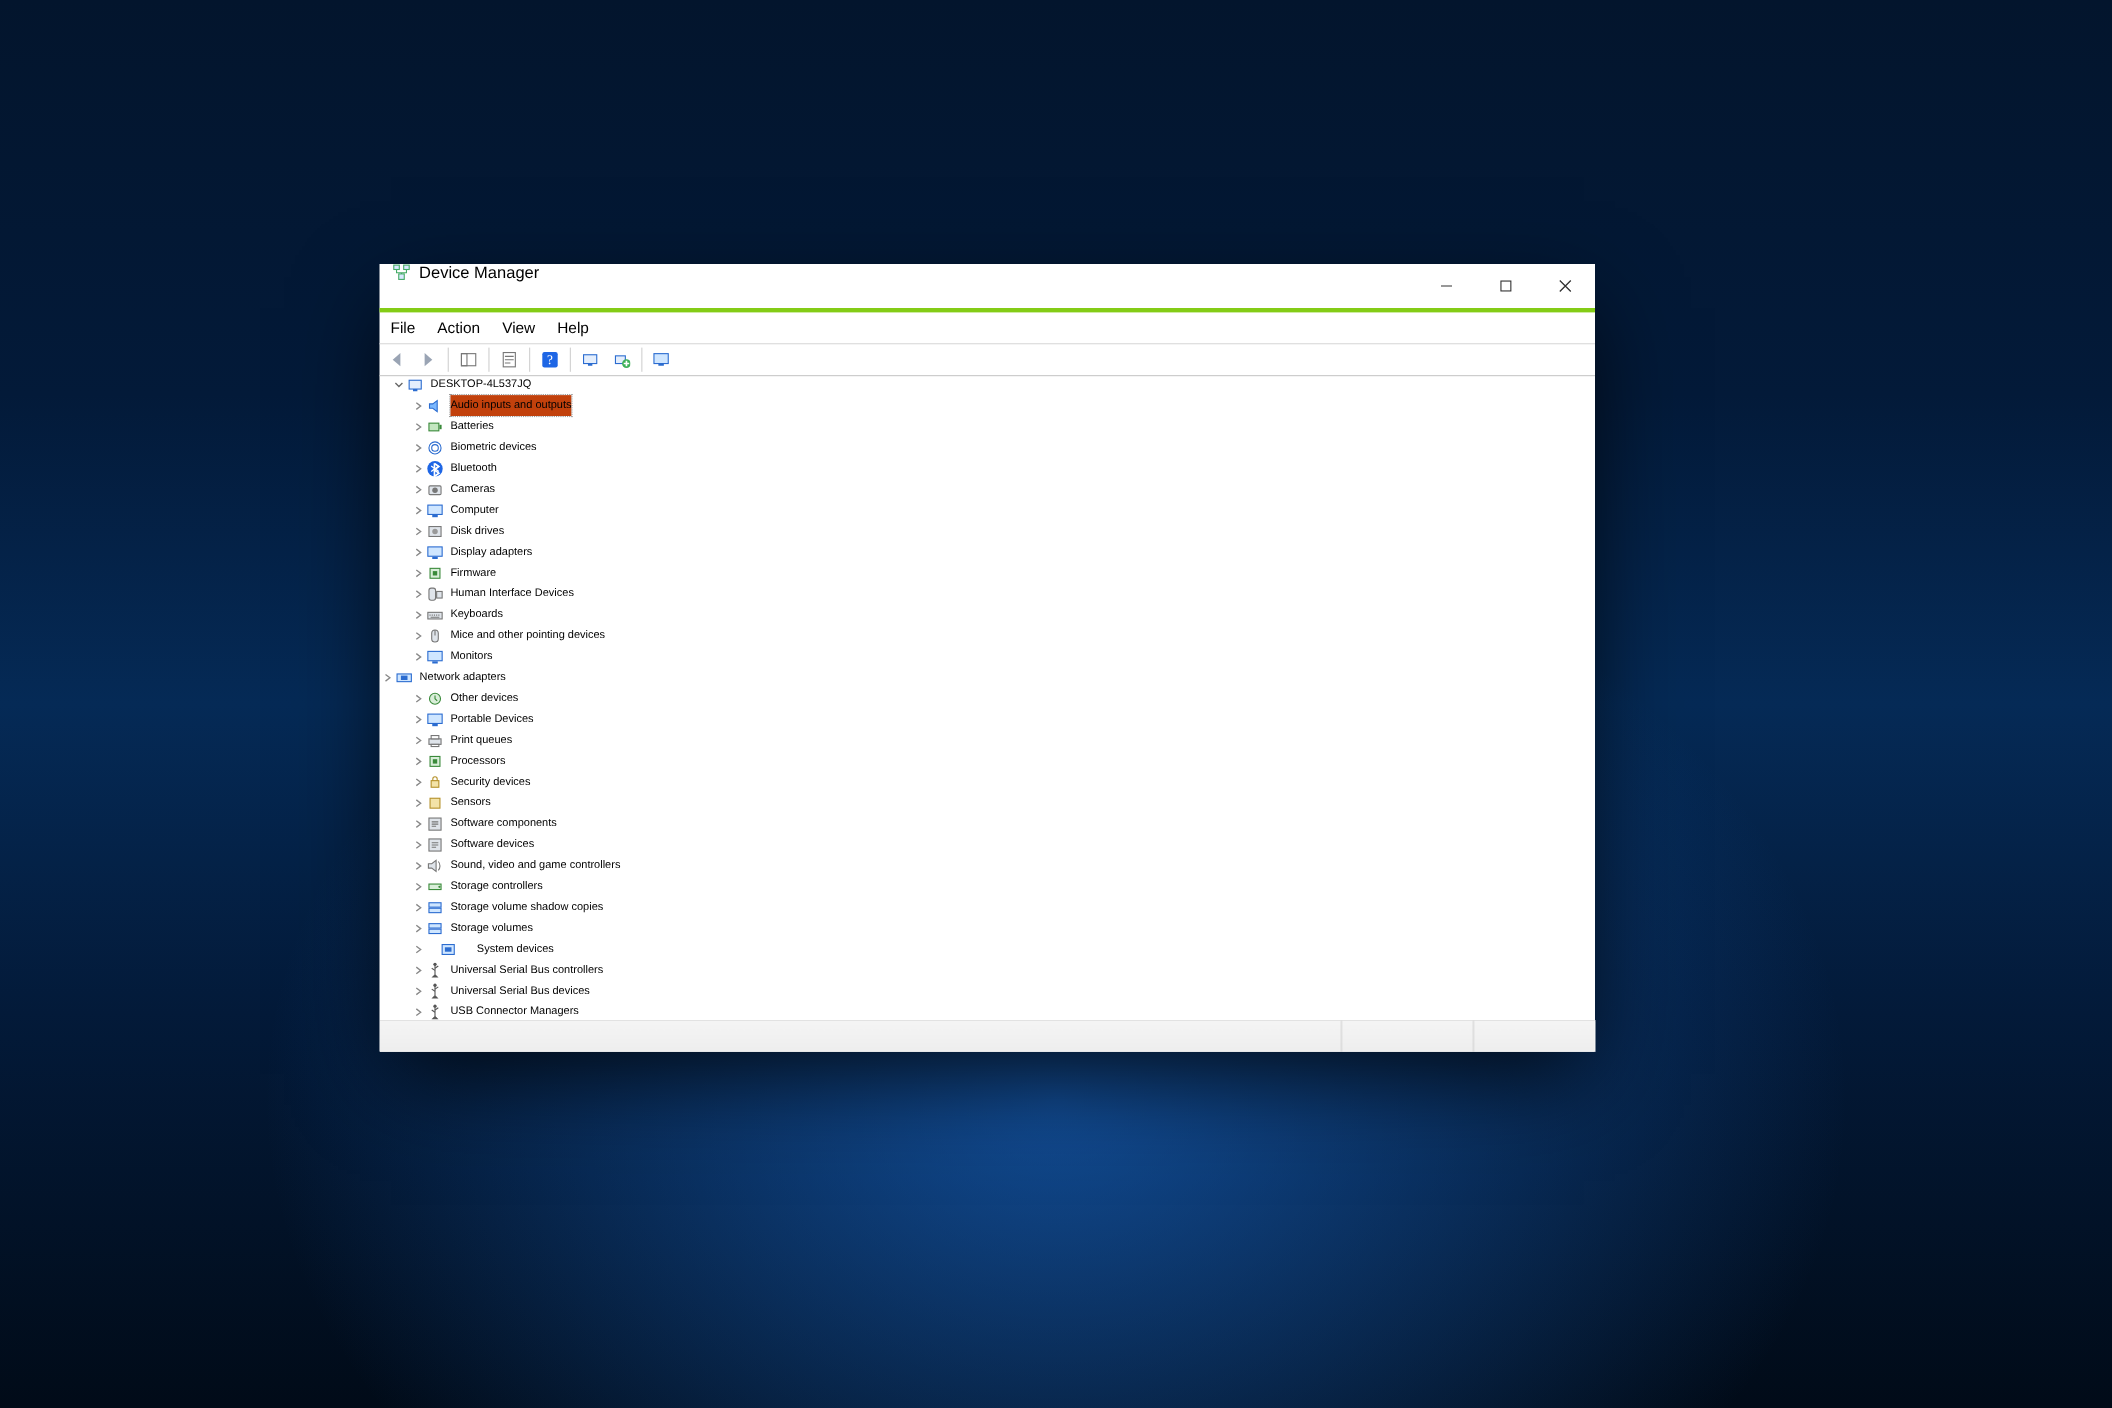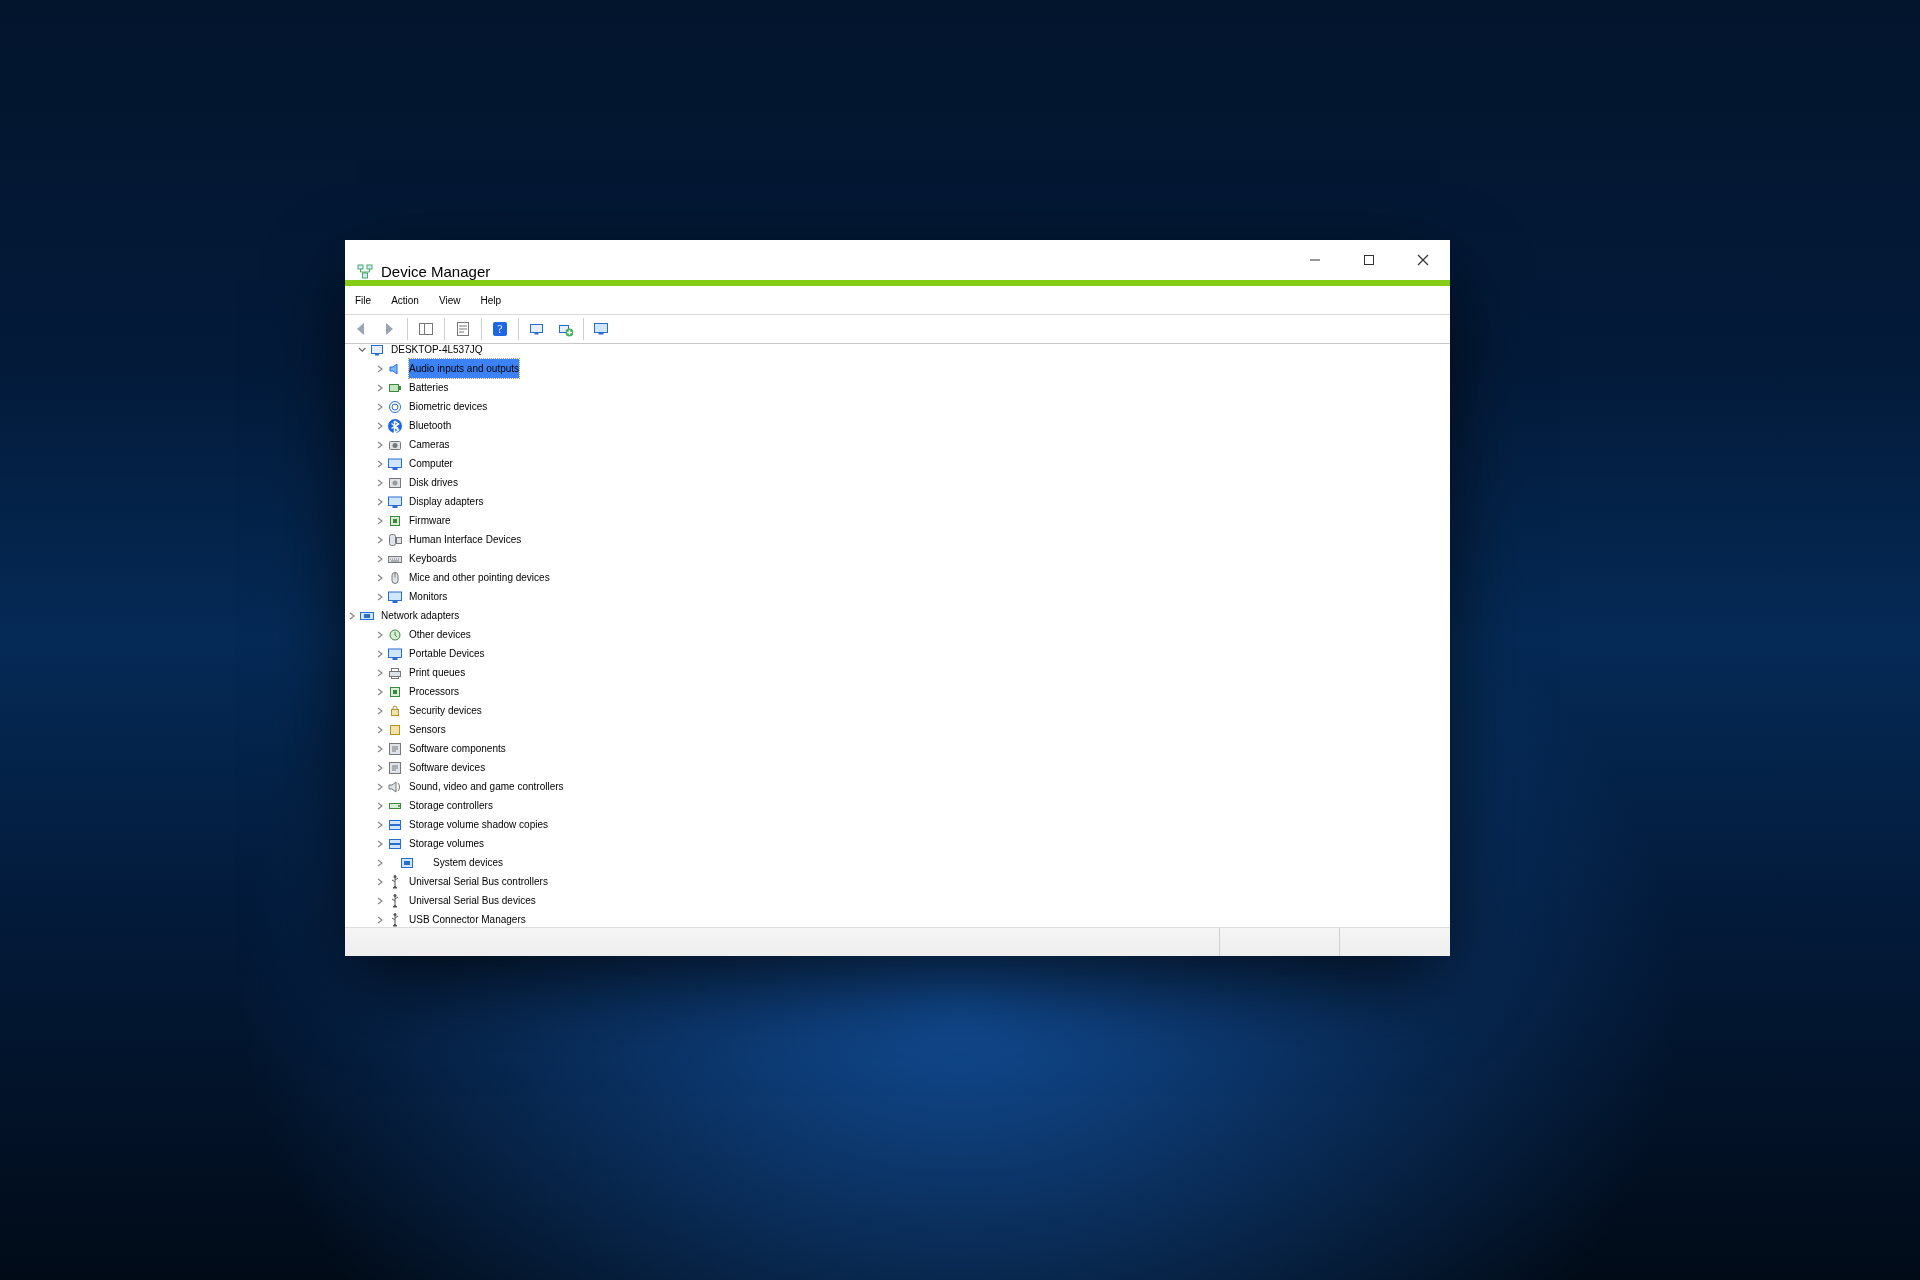--- a/index.html
+++ b/index.html
@@ -3,39 +3,39 @@
 <meta charset="utf-8">
 <style>
   html,body{margin:0;padding:0;width:1920px;height:1280px;overflow:hidden;font-family:"Segoe UI",Tahoma,sans-serif;font-size:15px;color:#000}
   body{background:
     radial-gradient(ellipse 1200px 900px at 50% 78%, rgba(30,120,230,.55) 0%, rgba(30,120,230,0) 60%),
     linear-gradient(180deg,#03152d 0%,#031a39 28%,#052a56 50%,#031a39 72%,#010b18 100%);
     position:relative}
   
   .win{position:absolute;left:345px;top:240px;width:1105px;height:716px;background:#fff;
     box-shadow:0 30px 80px -10px rgba(0,0,0,.8);border-radius:0}
-  .titlebar{height:40px;display:flex;align-items:flex-end;position:relative;border-bottom:6px solid #84cc16}
+  .titlebar{height:40px;display:flex;align-items:flex-start;position:relative;border-bottom:4px solid #84cc16}
   .titlebar .appicon{margin-left:12px;width:16px;height:16px}
   .titlebar .title{margin-left:8px;font-size:15px}
   .tb-btns{position:absolute;right:0;top:0;height:100%;display:flex}
   .tb-btn{width:54px;display:flex;align-items:center;justify-content:center}
   .tb-btn svg{display:block}
   .menubar{height:28px;display:flex;align-items:center;border-bottom:1px solid #d9d9d9;padding-left:0}
-  .menubar .mi{padding:2px 10px;font-size:10px}
+  .menubar .mi{padding:2px 10px;font-size:14px}
   .toolbar{height:28px;display:flex;align-items:center;border-bottom:1px solid #c8c8c8;padding-left:4px;gap:4px}
   .toolbar .sep{width:1px;height:22px;background:#d0d0d0;margin:0 2px}
   .tool{width:24px;height:24px;display:flex;align-items:center;justify-content:center}
   .tool svg{display:block}
   .content{position:absolute;left:0;right:0;top:98px;bottom:28px;overflow:auto;padding-top:2px}
   .row{display:flex;align-items:center;height:19px}
   .arrow{width:14px;display:flex;justify-content:center;align-items:center}
   .arrow svg{display:block}
   .rooticon,.caticon{width:16px;height:16px;margin-right:6px;display:flex;align-items:center;justify-content:center}
   .label{font-size:10px;line-height:19px;white-space:nowrap}
-  .sel{background:#3b82f6;outline:1px dotted #999}
+  .sel{background:#c2410c;outline:1px dotted #999}
   .statusbar{position:absolute;left:0;right:0;bottom:0;height:28px;border-top:1px solid #dcdcdc;
     background:linear-gradient(#f5f5f5,#eee)}
   .statusbar::before,.statusbar::after{content:"";position:absolute;top:0;bottom:0;width:1px;background:#cfcfcf}
   .statusbar::before{right:230px}
   .statusbar::after{right:110px}
   .gl{pointer-events:none}
   
   .pix{stroke:#777;stroke-width:1;fill:none}
 </style>
 </head>

